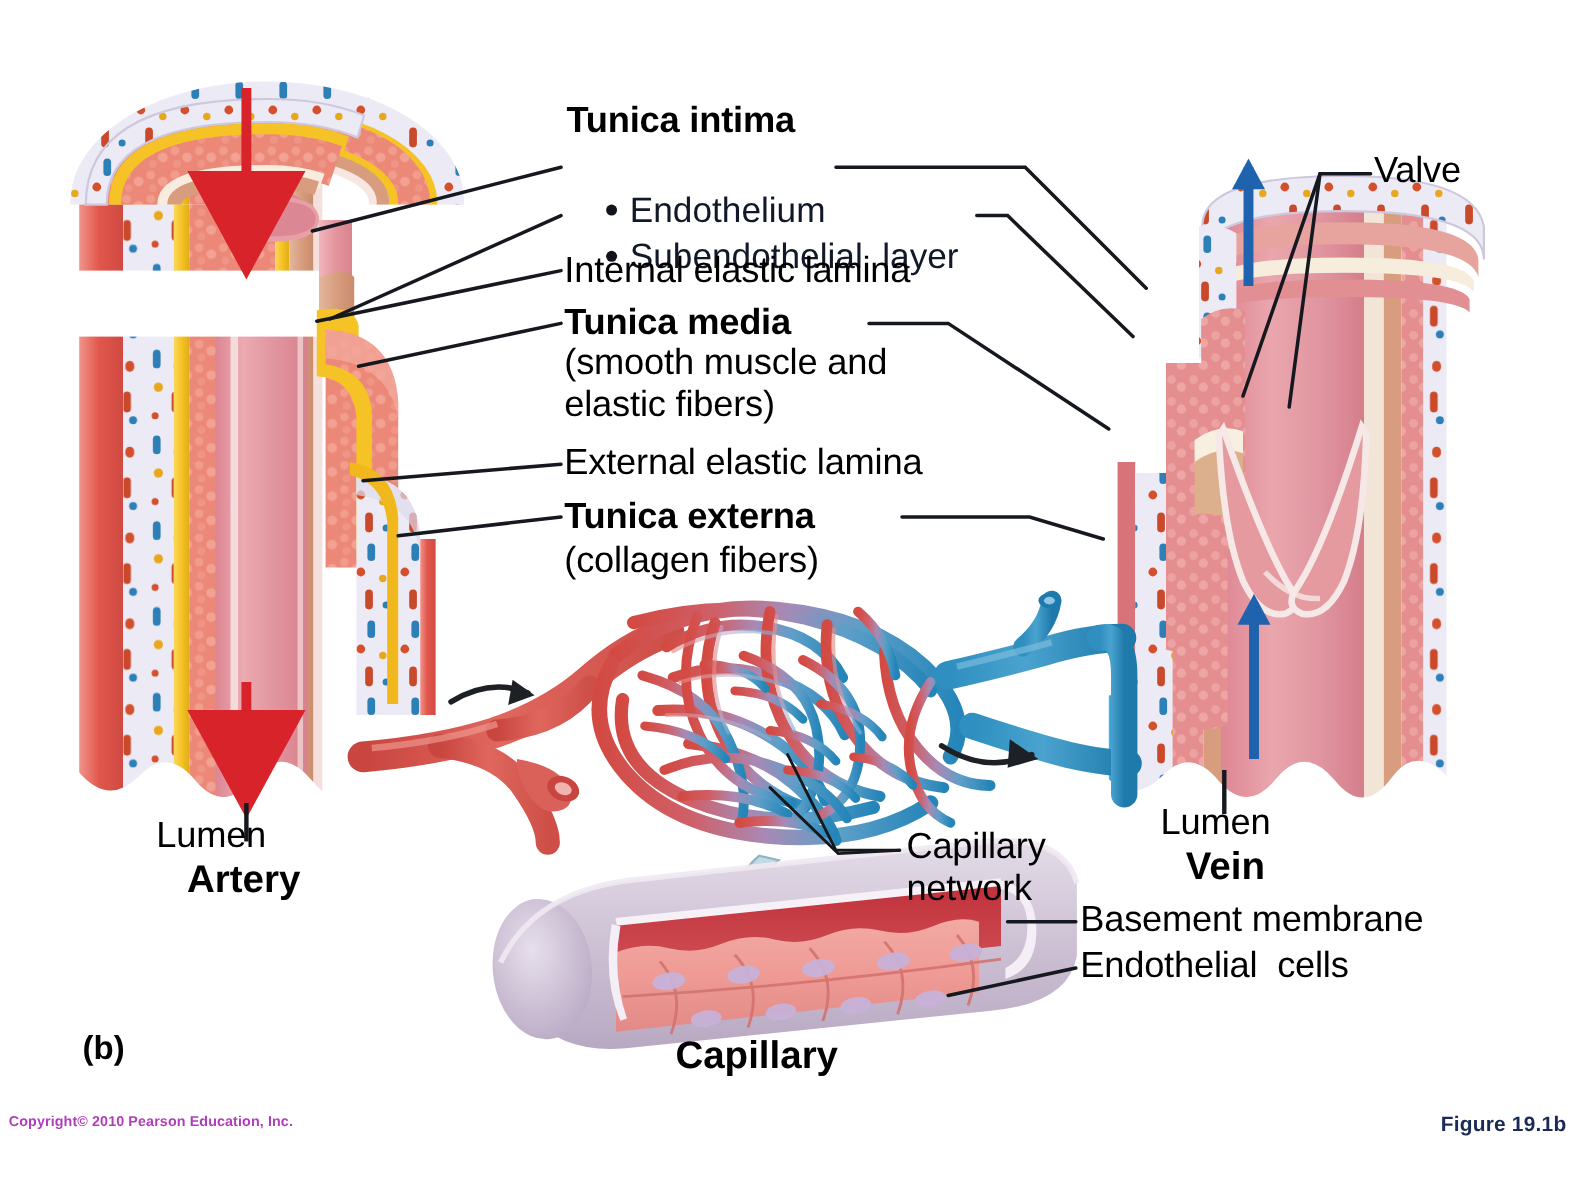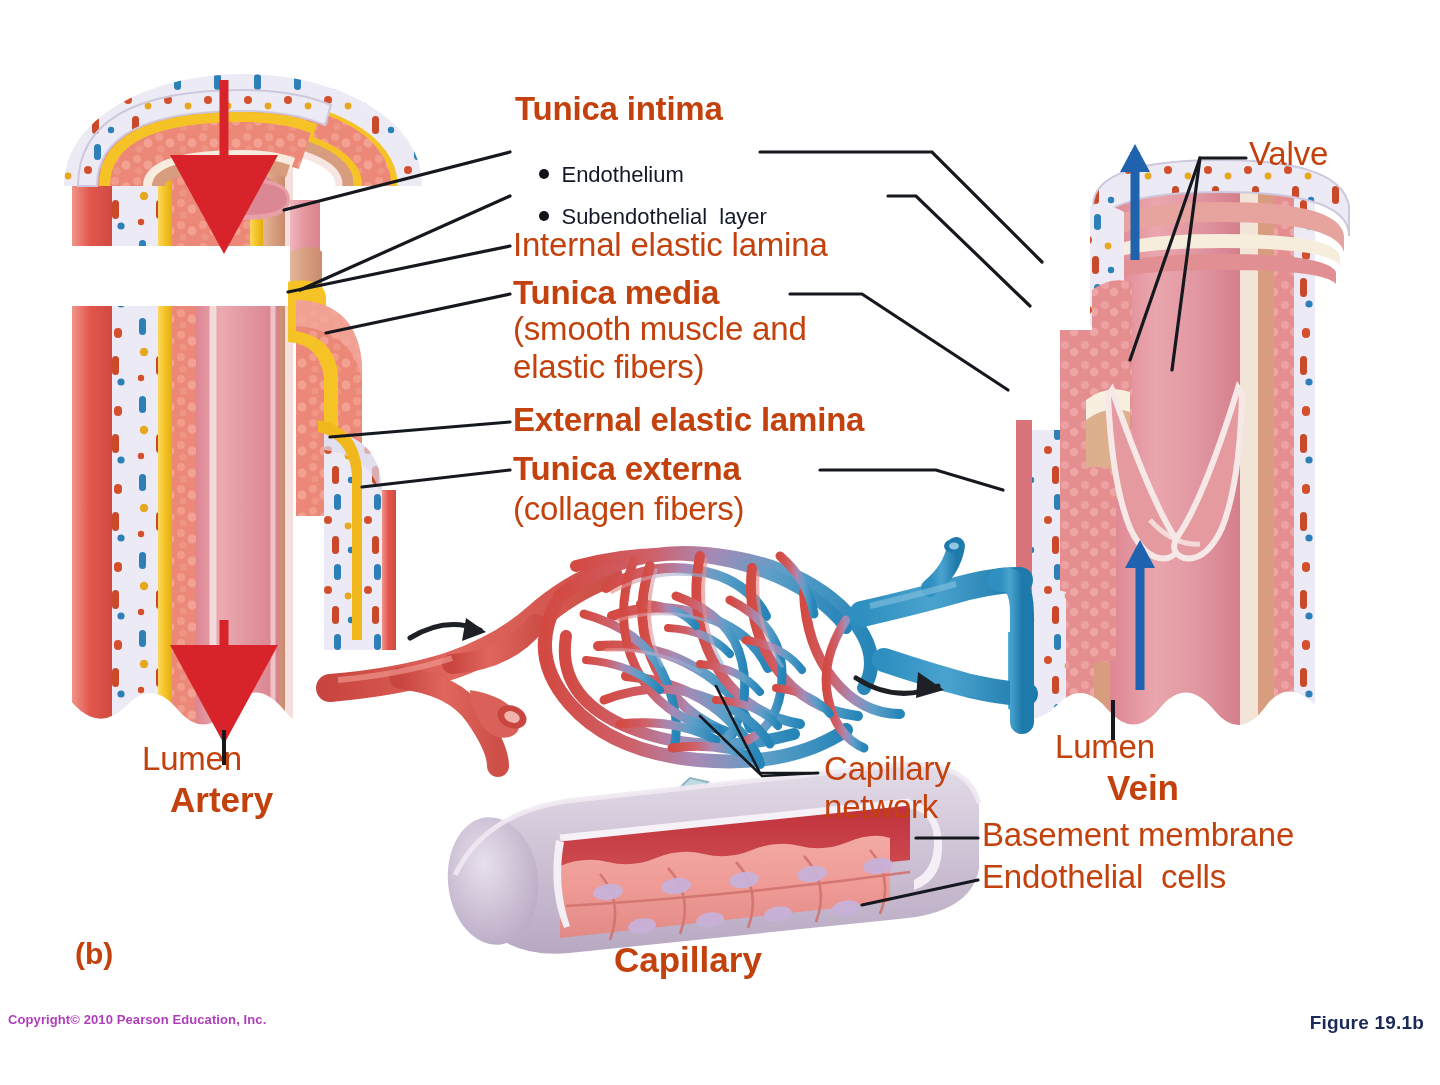--- a/index.html
+++ b/index.html
@@ -16,29 +16,29 @@
   #stage { position: absolute; inset: 0; }
 
   .svg-layer {
     position: absolute; left: 0; top: 0;
     width: 1440px; height: 1085px;
   }
 
   .lbl {
     position: absolute;
     white-space: pre;
-    color: #c2410c;
+    color: #000000;
     line-height: 1.05;
   }
   .lbl.reg  { font-size: 33px; font-weight: 400; letter-spacing: -0.2px; }
   .lbl.bold { font-size: 33px; font-weight: 700; letter-spacing: -0.2px; }
   .lbl.big-bold { font-size: 35px; font-weight: 700; }
   .lbl.panel { font-size: 30px; font-weight: 700; }
 
-  .bullet-row { position: absolute; white-space: pre; font-size: 22px; }
+  .bullet-row { position: absolute; white-space: pre; font-size: 32px; }
   .bullet-dot {
     display: inline-block;
     width: 10px; height: 10px;
     border-radius: 50%;
     background: #10131a;
     vertical-align: middle;
     margin-right: 12px;
     margin-bottom: 5px;
   }
 
@@ -508,31 +508,31 @@
   </div>
 
   <div class="bullet-row" style="left:515px; top:178px;text-align:center;">
     <span class="bullet-dot"></span><span>Subendothelial  layer</span>
   </div>
 
   <div class="lbl reg" style="left:513px; top:228px;">Internal elastic lamina</div>
   <div class="lbl bold" style="left:513px; top:276px;">Tunica media</div>
   <div class="lbl reg" style="left:513px; top:312px;">(smooth muscle and</div>
   <div class="lbl reg" style="left:513px; top:350px;">elastic fibers)</div>
-  <div class="lbl reg" style="left:513px; top:403px;font-weight:bold;">External elastic lamina</div>
+  <div class="lbl reg" style="left:513px; top:403px;">External elastic lamina</div>
   <div class="lbl bold" style="left:513px; top:452px;">Tunica externa</div>
   <div class="lbl reg" style="left:513px; top:492px;">(collagen fibers)</div>
 
   <div class="lbl reg" style="left:1249px; top:137px;">Valve</div>
 
   <div class="lbl reg" style="left:142px; top:742px;">Lumen</div>
   <div class="lbl big-bold" style="left:170px; top:782px;">Artery</div>
 
   <div class="lbl reg" style="left:1055px; top:730px;">Lumen</div>
-  <div class="lbl big-bold" style="left:1107px; top:770px;">Vein</div>
+  <div class="lbl big-bold" style="left:1078px; top:770px;">Vein</div>
 
   <div class="lbl reg" style="left:824px; top:752px;">Capillary</div>
   <div class="lbl reg" style="left:824px; top:790px;">network</div>
 
   <div class="lbl big-bold" style="left:614px; top:942px;">Capillary</div>
 
   <div class="lbl reg" style="left:982px; top:818px;">Basement membrane</div>
   <div class="lbl reg" style="left:982px; top:860px;">Endothelial  cells</div>
 
   <div class="lbl panel" style="left:75px; top:938px;">(b)</div>

